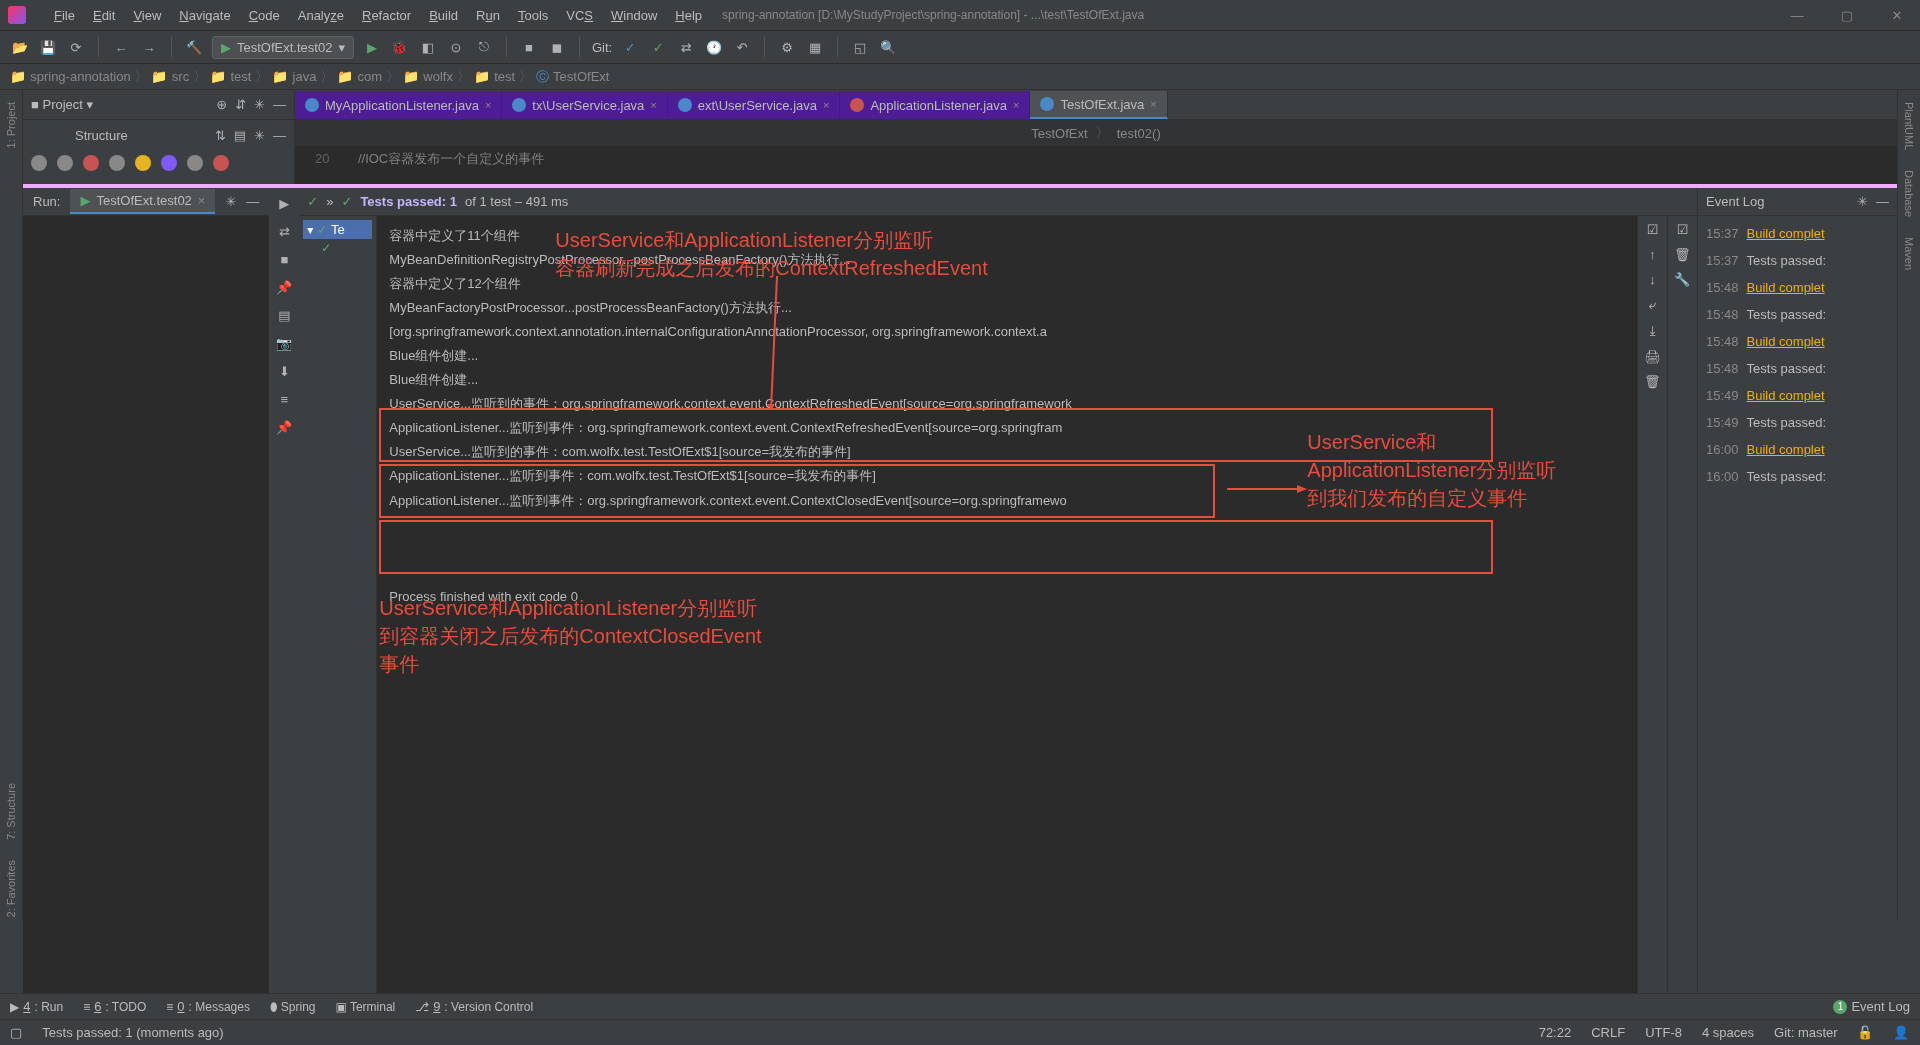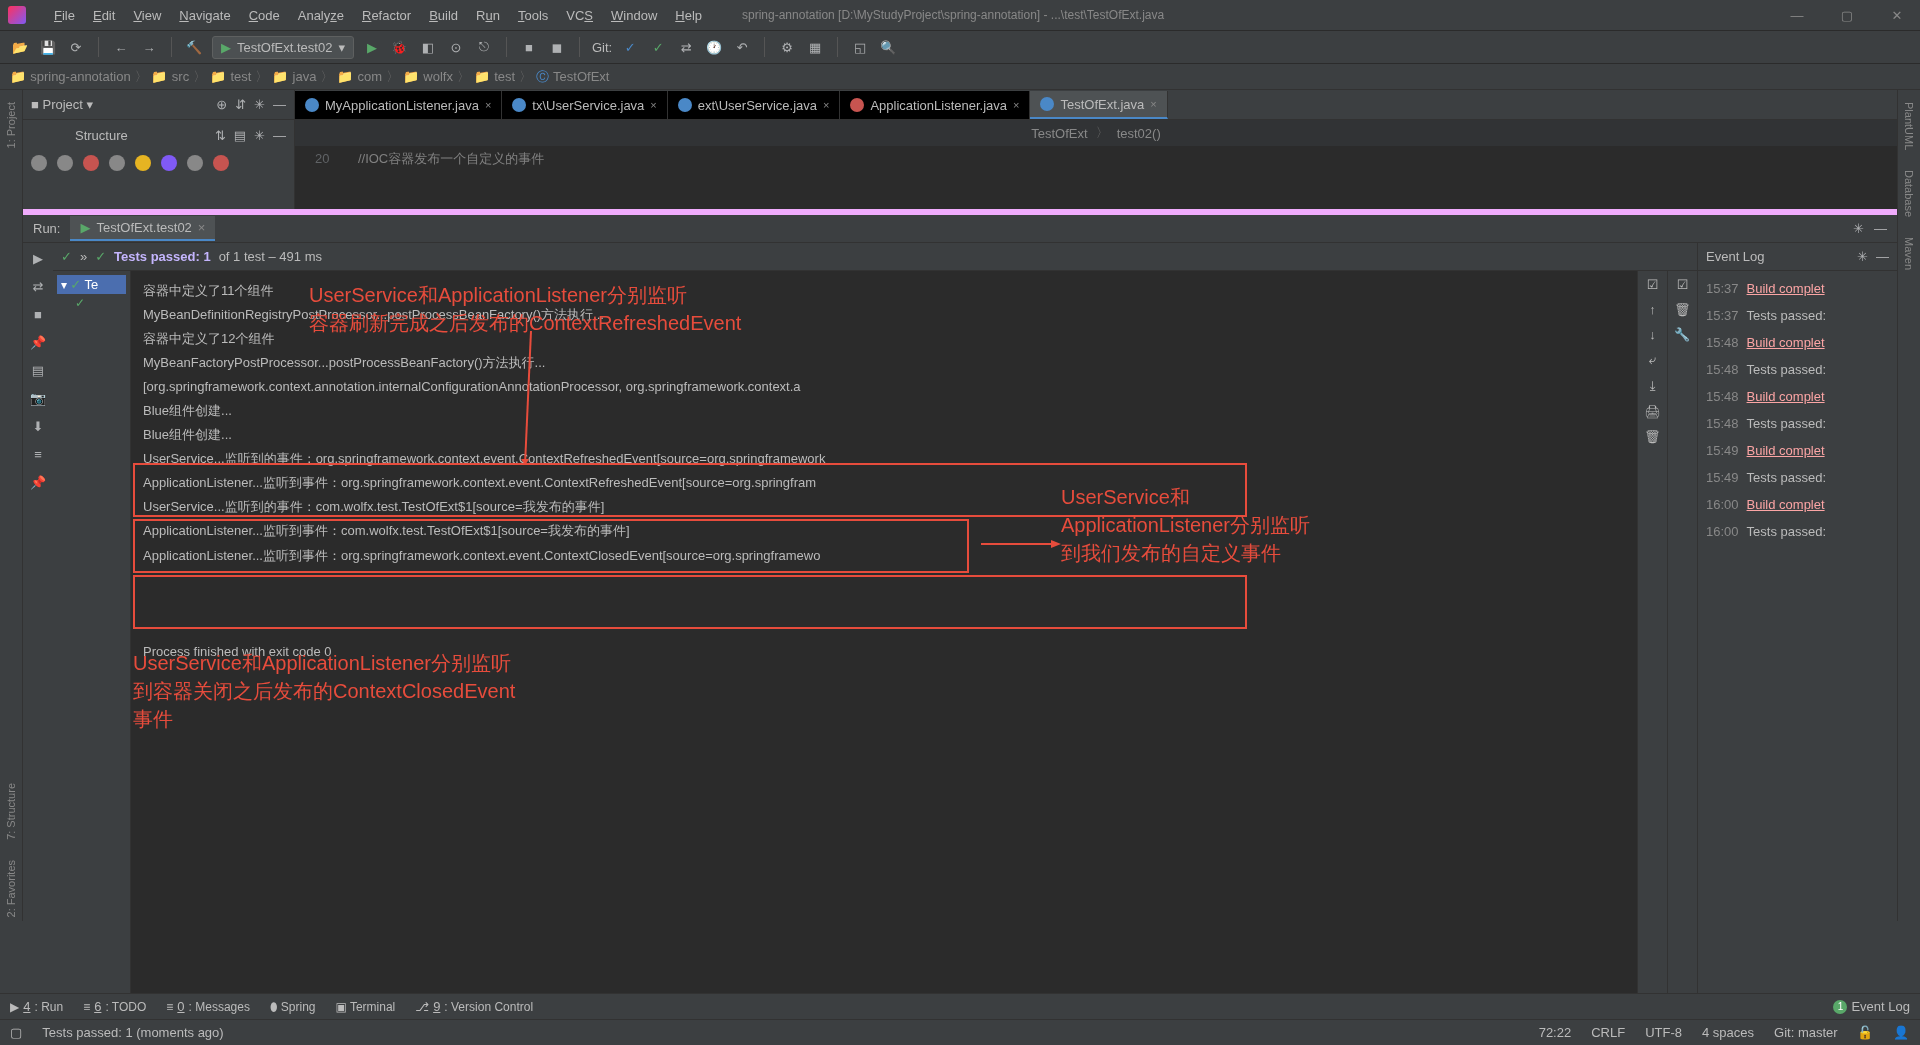--- a/index.html
+++ b/index.html
@@ -2,21 +2,21 @@
 <html><head>
 <meta charset="utf-8">
 <style>
 *{margin:0;padding:0;box-sizing:border-box;font-family:"Segoe UI",Arial,sans-serif;font-size:13px;}
 body{background:#3c3f41;color:#bbb;width:1920px;height:1045px;overflow:hidden;position:relative;}
 .titlebar{height:30px;background:#3c3f41;display:flex;align-items:center;padding:0 8px;gap:12px;}
 .logo{width:18px;height:18px;background:linear-gradient(135deg,#fe315d,#805af5);border-radius:3px;}
 .menubar{display:flex;gap:2px;margin-left:8px;}
 .menu-item{padding:4px 8px;color:#bbb;cursor:pointer;}
 .menu-item u{text-decoration:underline;}
-.title-text{margin-left:20px;color:#888;font-size:12px;}
+.title-text{color:#888;font-size:12px;}
 .win-controls{margin-left:auto;display:flex;gap:20px;color:#888;}
 .win-btn{width:30px;text-align:center;cursor:pointer;}
 .toolbar{height:34px;background:#3c3f41;border-top:1px solid #2b2b2b;border-bottom:1px solid #2b2b2b;display:flex;align-items:center;padding:0 10px;gap:8px;}
 .tb-icon{width:20px;height:20px;display:flex;align-items:center;justify-content:center;color:#afb1b3;cursor:pointer;}
 .tb-sep{width:1px;height:20px;background:#555;margin:0 4px;}
 .run-config{background:#4c5052;border:1px solid #5e6060;border-radius:3px;padding:3px 8px;display:flex;align-items:center;gap:6px;color:#bbb;}
 .run-config .play-ico{color:#59a869;}
 .breadcrumb{height:26px;background:#3c3f41;display:flex;align-items:center;padding:0 10px;gap:4px;color:#888;font-size:12px;border-bottom:1px solid #323232;}
 .bc-item{display:flex;align-items:center;gap:4px;}
 .bc-sep{color:#666;}
@@ -27,50 +27,50 @@
 .right-sidebar{width:23px;background:#3c3f41;border-left:1px solid #323232;display:flex;flex-direction:column;align-items:center;padding-top:8px;gap:12px;}
 .rside-tab{writing-mode:vertical-rl;color:#888;font-size:11px;cursor:pointer;padding:4px 2px;}
 .project-panel{width:272px;background:#3c3f41;border-right:1px solid #323232;display:flex;flex-direction:column;}
 .panel-header{height:30px;display:flex;align-items:center;padding:0 8px;gap:6px;border-bottom:1px solid #323232;}
 .panel-icons{display:flex;gap:8px;color:#afb1b3;}
 .structure-hdr{height:30px;display:flex;align-items:center;padding:0 8px;gap:6px;margin-left:44px;}
 .struct-icons{height:26px;display:flex;align-items:center;padding:0 8px;gap:10px;}
 .struct-icons .ico{width:16px;height:16px;border-radius:50%;}
 .editor-area{flex:1;display:flex;flex-direction:column;background:#2b2b2b;overflow:hidden;position:relative;}
 .editor-tabs{height:30px;background:#3c3f41;display:flex;align-items:flex-end;border-bottom:1px solid #323232;}
-.ed-tab{height:28px;padding:0 10px;display:flex;align-items:center;gap:6px;color:#bbb;border-right:1px solid #323232;cursor:pointer;background:#000000;}
+.ed-tab{height:28px;padding:0 10px;display:flex;align-items:center;gap:6px;color:#bbb;border-right:1px solid #323232;cursor:pointer;background:#4c1d95;}
 .ed-tab.active{background:#4e5254;border-bottom:2px solid #4a88c7;}
 .ed-tab .file-ico{width:14px;height:14px;border-radius:50%;}
 .ed-tab .close-x{color:#888;font-size:11px;}
 .editor-bc{height:26px;display:flex;align-items:center;padding:0 10px;gap:8px;color:#888;font-size:12px;background:#313335;justify-content:center;}
 .editor-content{flex:1;background:#2b2b2b;padding:4px 20px;font-family:"Consolas",monospace;font-size:14px;color:#808080;overflow:hidden;}
 .line-no{color:#606366;margin-right:20px;}
 .comment{color:#808080;}
-.run-panel{position:absolute;top:184px;left:23px;right:23px;bottom:52px;background:#2b2b2b;border-top:6px solid #f0abfc;display:flex;flex-direction:column;margin-top:25px;}
+.run-panel{position:absolute;top:184px;left:23px;right:23px;bottom:52px;background:#2b2b2b;border-top:4px solid #f0abfc;display:flex;flex-direction:row;}
 .run-header{height:28px;background:#3c3f41;display:flex;align-items:center;padding:0 10px;gap:10px;border-bottom:1px solid #323232;}
 .run-tab{display:flex;align-items:center;gap:6px;background:#4e5254;padding:4px 10px;border-bottom:2px solid #4a88c7;}
 .run-tab .play-ico{color:#59a869;}
 .run-body{flex:1;display:flex;overflow:hidden;}
 .run-left-icons{width:30px;background:#3c3f41;display:flex;flex-direction:column;align-items:center;padding:6px 0;gap:10px;}
 .run-left-icons .ico{width:18px;height:18px;display:flex;align-items:center;justify-content:center;color:#afb1b3;cursor:pointer;}
 .test-tree{width:78px;background:#3c3f41;border-right:1px solid #323232;padding:4px;}
 .test-status{height:28px;background:#3c3f41;display:flex;align-items:center;padding:0 8px;gap:8px;color:#bbb;font-size:12px;border-bottom:1px solid #323232;}
 .test-passed{color:#c4b5fd;font-weight:bold;}
 .console{flex:1;background:#2b2b2b;padding:8px 12px;font-family:"Consolas",monospace;font-size:14px;color:#bbb;line-height:1.85;overflow:hidden;position:relative;}
 .console-line{white-space:nowrap;}
 .red-box{border:2px solid #e74c3c;position:absolute;pointer-events:none;}
 .red-annot{color:#e74c3c;font-size:20px;font-weight:500;position:absolute;pointer-events:none;line-height:1.4;}
 .red-arrow{position:absolute;pointer-events:none;}
 .console-right-icons{width:30px;background:#3c3f41;display:flex;flex-direction:column;align-items:center;padding:6px 0;gap:10px;border-left:1px solid #323232;}
 .event-log{width:200px;background:#3c3f41;border-left:1px solid #323232;display:flex;flex-direction:column;}
 .evt-header{height:28px;display:flex;align-items:center;padding:0 8px;gap:6px;border-bottom:1px solid #323232;}
 .evt-list{flex:1;overflow:hidden;padding:4px;}
 .evt-item{display:flex;gap:8px;padding:6px 4px;font-size:12px;}
 .evt-time{color:#888;}
-.evt-link{color:#fca5a5;text-decoration:underline;cursor:pointer;text-align:center;}
+.evt-link{color:#eab308;text-decoration:underline;cursor:pointer;text-align:center;}
 .evt-text{color:#bbb;}
 .bottom-bar{position:absolute;bottom:26px;left:0;right:0;height:26px;background:#3c3f41;border-top:1px solid #323232;display:flex;align-items:center;padding:0 10px;gap:20px;}
 .bb-item{display:flex;align-items:center;gap:4px;color:#bbb;font-size:12px;cursor:pointer;}
 .bb-item u{text-decoration:underline;}
 .bb-right{margin-left:auto;display:flex;gap:10px;}
 .status-bar{position:absolute;bottom:0;left:0;right:0;height:26px;background:#3c3f41;border-top:1px solid #323232;display:flex;align-items:center;padding:0 10px;gap:20px;font-size:12px;color:#bbb;}
 .sb-right{margin-left:auto;display:flex;gap:20px;}
 .green{color:#59a869;}
 .check{color:#59a869;}
 </style>

